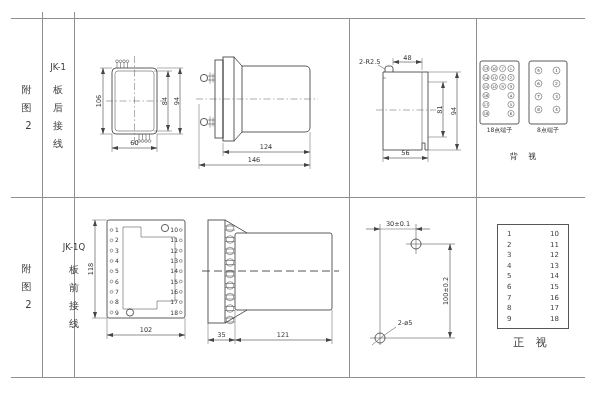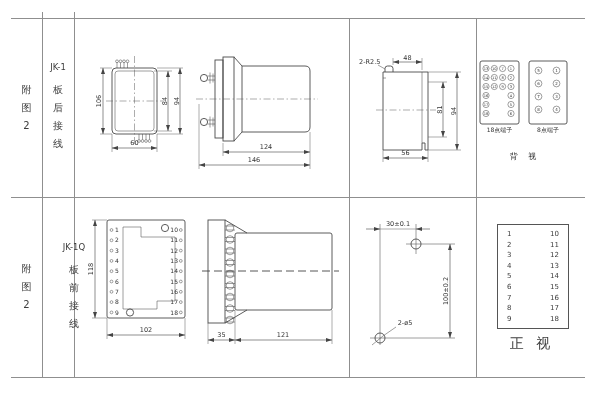--- a/index.html
+++ b/index.html
@@ -1,36 +1,36 @@
 <!DOCTYPE html>
 <html><head>
 <meta charset="utf-8">
 <style>
   html,body{margin:0;padding:0;background:#fff}
   .canvas{position:relative;width:600px;height:400px;background:#ffffff;overflow:hidden;
           font-family:"DejaVu Sans","Liberation Sans",sans-serif;color:#3c3c3c}
   .hl{position:absolute;height:1px;background:#8f8f8f}
   .vl{position:absolute;width:1px;background:#8f8f8f}
-  .cell{position:absolute;display:flex;flex-direction:column;align-items:center;justify-content:center;text-align:center;gap:9px}
+  .cell{position:absolute;display:flex;flex-direction:column;align-items:center;justify-content:center;text-align:right;gap:9px}
   .vtext{white-space:pre-line;font-size:10px;line-height:18px;letter-spacing:0}
   .model{font-size:8.5px}
   svg{position:absolute;overflow:visible}
   svg text{fill:#333;font-family:"DejaVu Sans","Liberation Sans",sans-serif}
   .ol{fill:none;stroke:#4a4a4a;stroke-width:0.9}
   .thin{fill:none;stroke:#4f4f4f;stroke-width:0.55}
   .cl{fill:none;stroke:#5a5a5a;stroke-width:0.5;stroke-dasharray:7 2.5 1.5 2.5}
   .dash{fill:none;stroke:#444;stroke-width:0.9;stroke-dasharray:8 4}
   .ext{fill:none;stroke:#5a5a5a;stroke-width:0.5}
   .dl{stroke:#444;stroke-width:0.6}
   .dt{font-size:6.5px}
   .tnum{fill:#333}
   .tbox{position:absolute;border:1px solid #555;background:#fff}
   .tcol{position:absolute;top:4px;font-size:7px;line-height:10.6px}
   .tcol span{display:block}
-  .viewlab{position:absolute;text-align:center;font-size:14px;letter-spacing:4px}
+  .viewlab{position:absolute;text-align:center;font-size:11px;letter-spacing:4px}
 </style>
 </head>
 <body>
 
 <div class="canvas">
 
   <div class="hl" style="left:11px;top:18px;width:574px"></div>
   <div class="hl" style="left:11px;top:197px;width:574px"></div>
   <div class="hl" style="left:11px;top:377px;width:574px"></div>
   <div class="vl" style="left:42px;top:12px;height:365px"></div>

